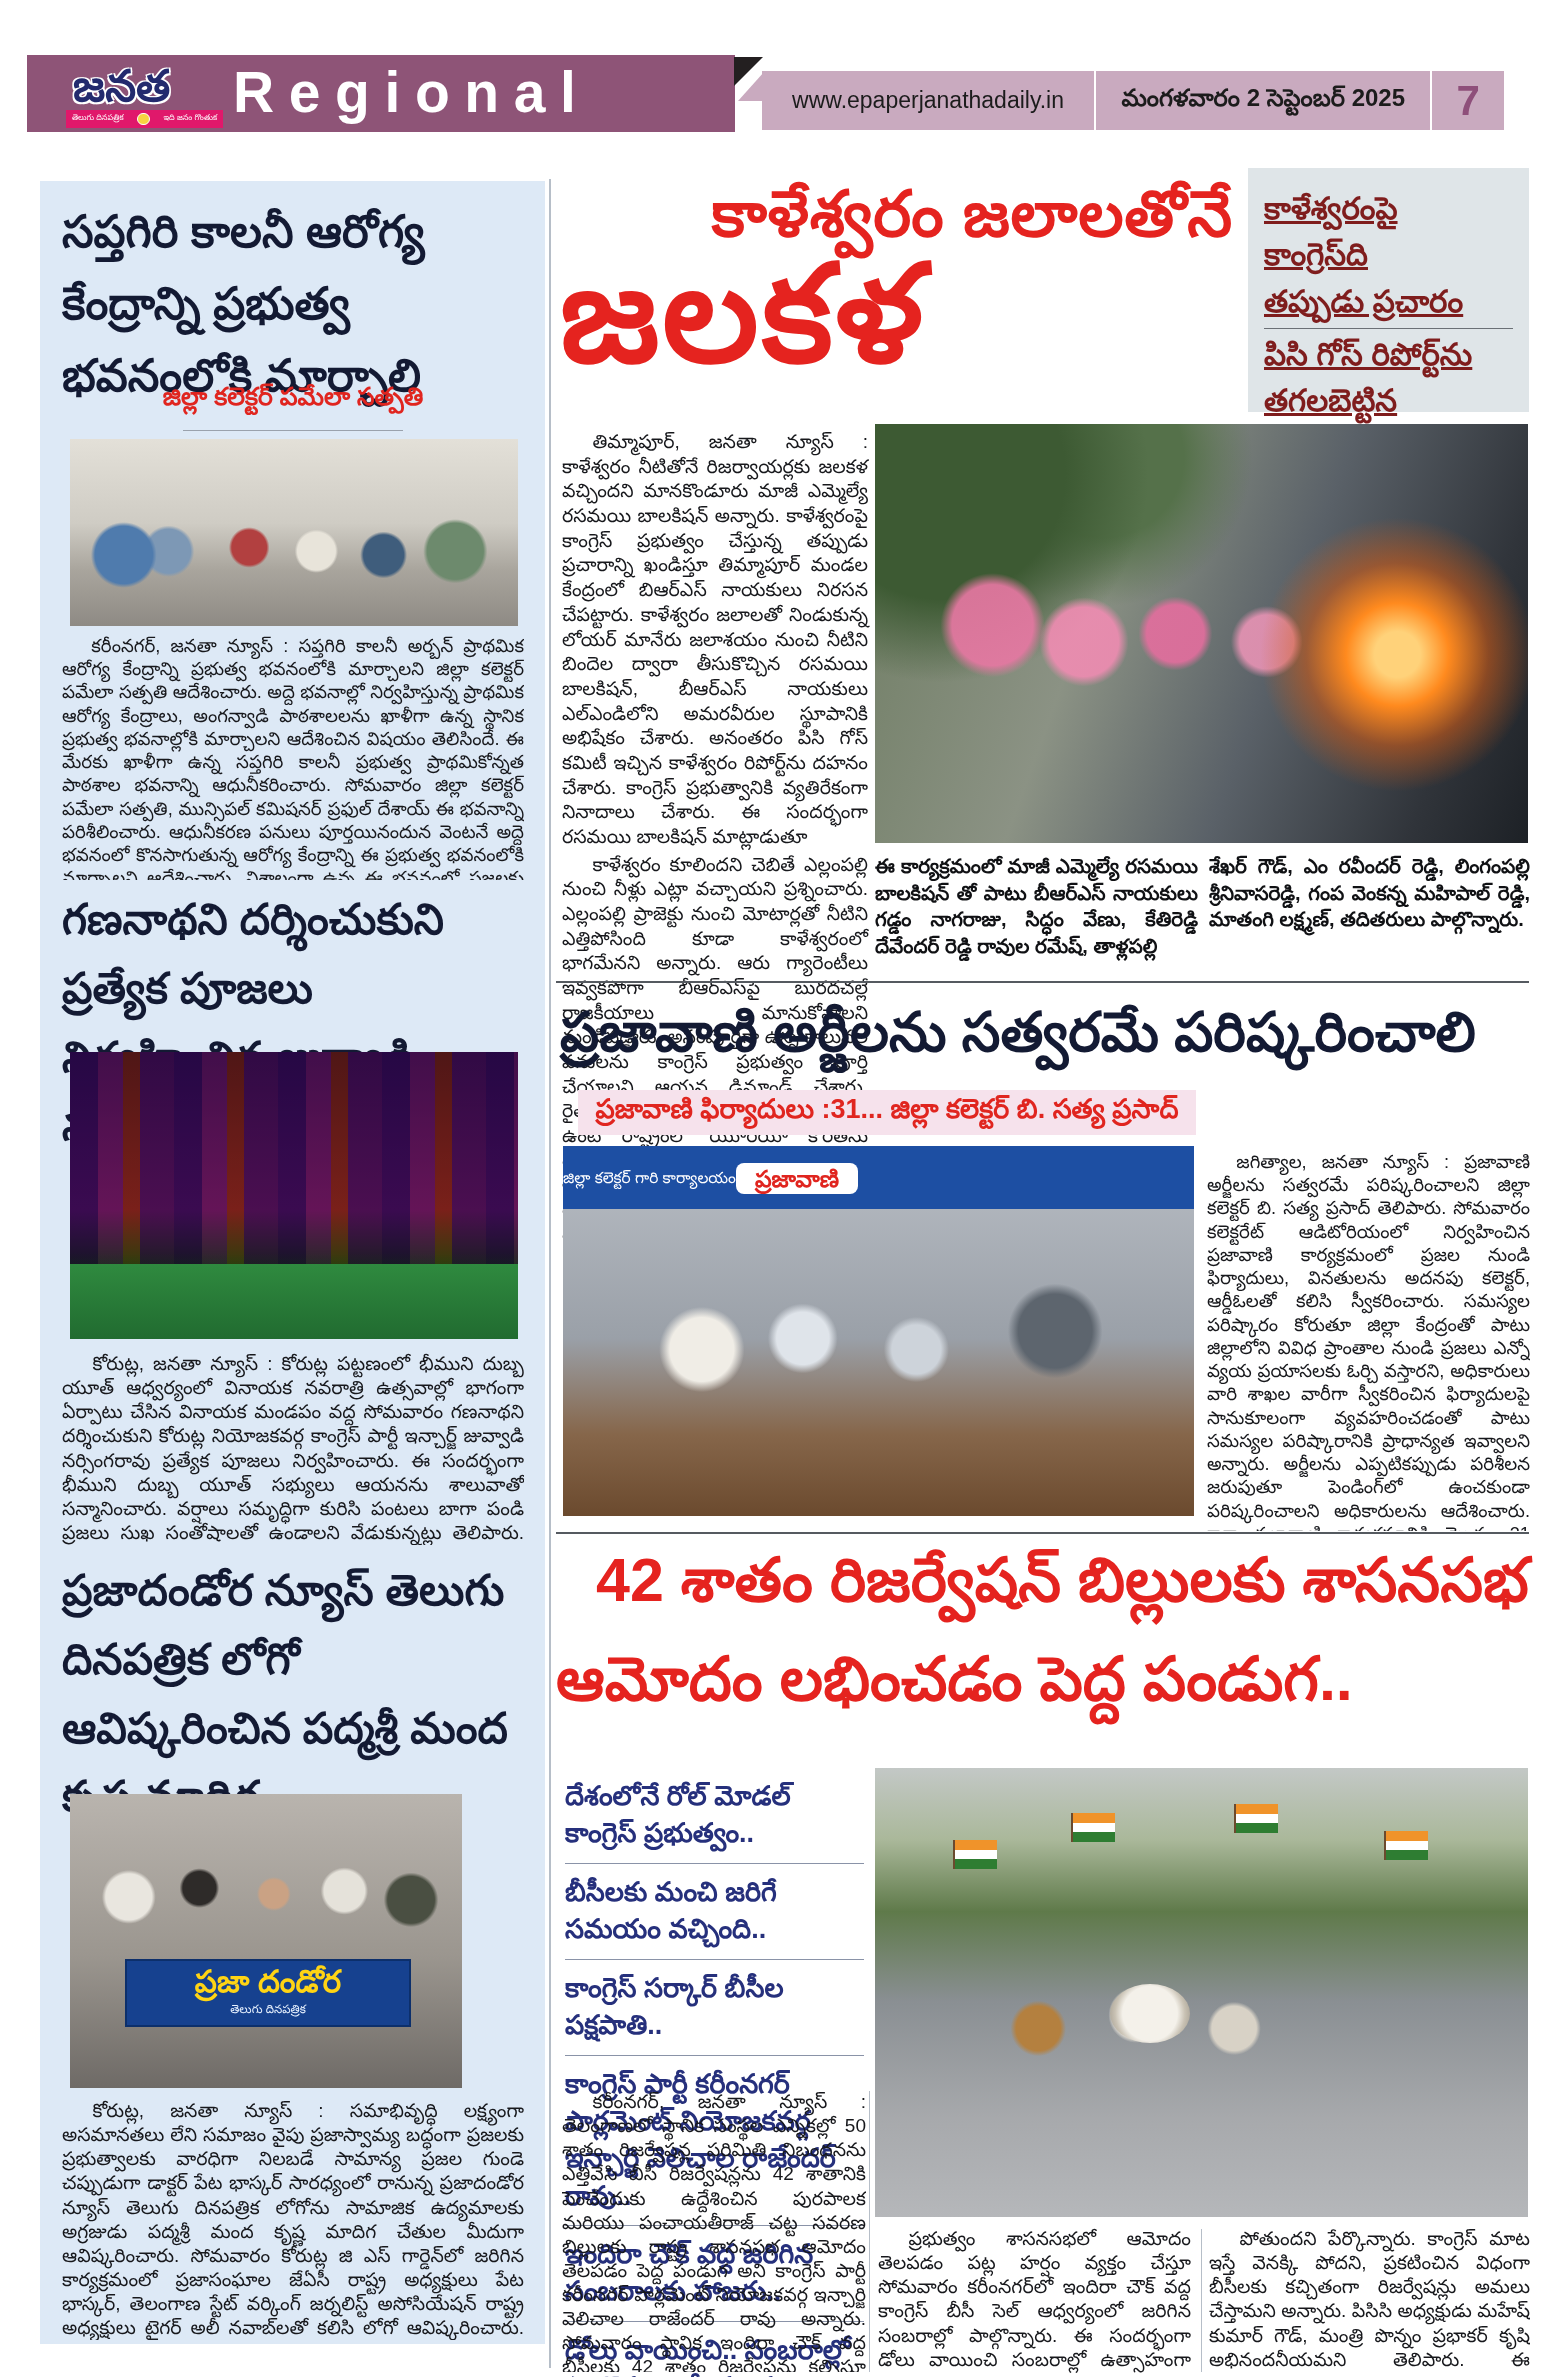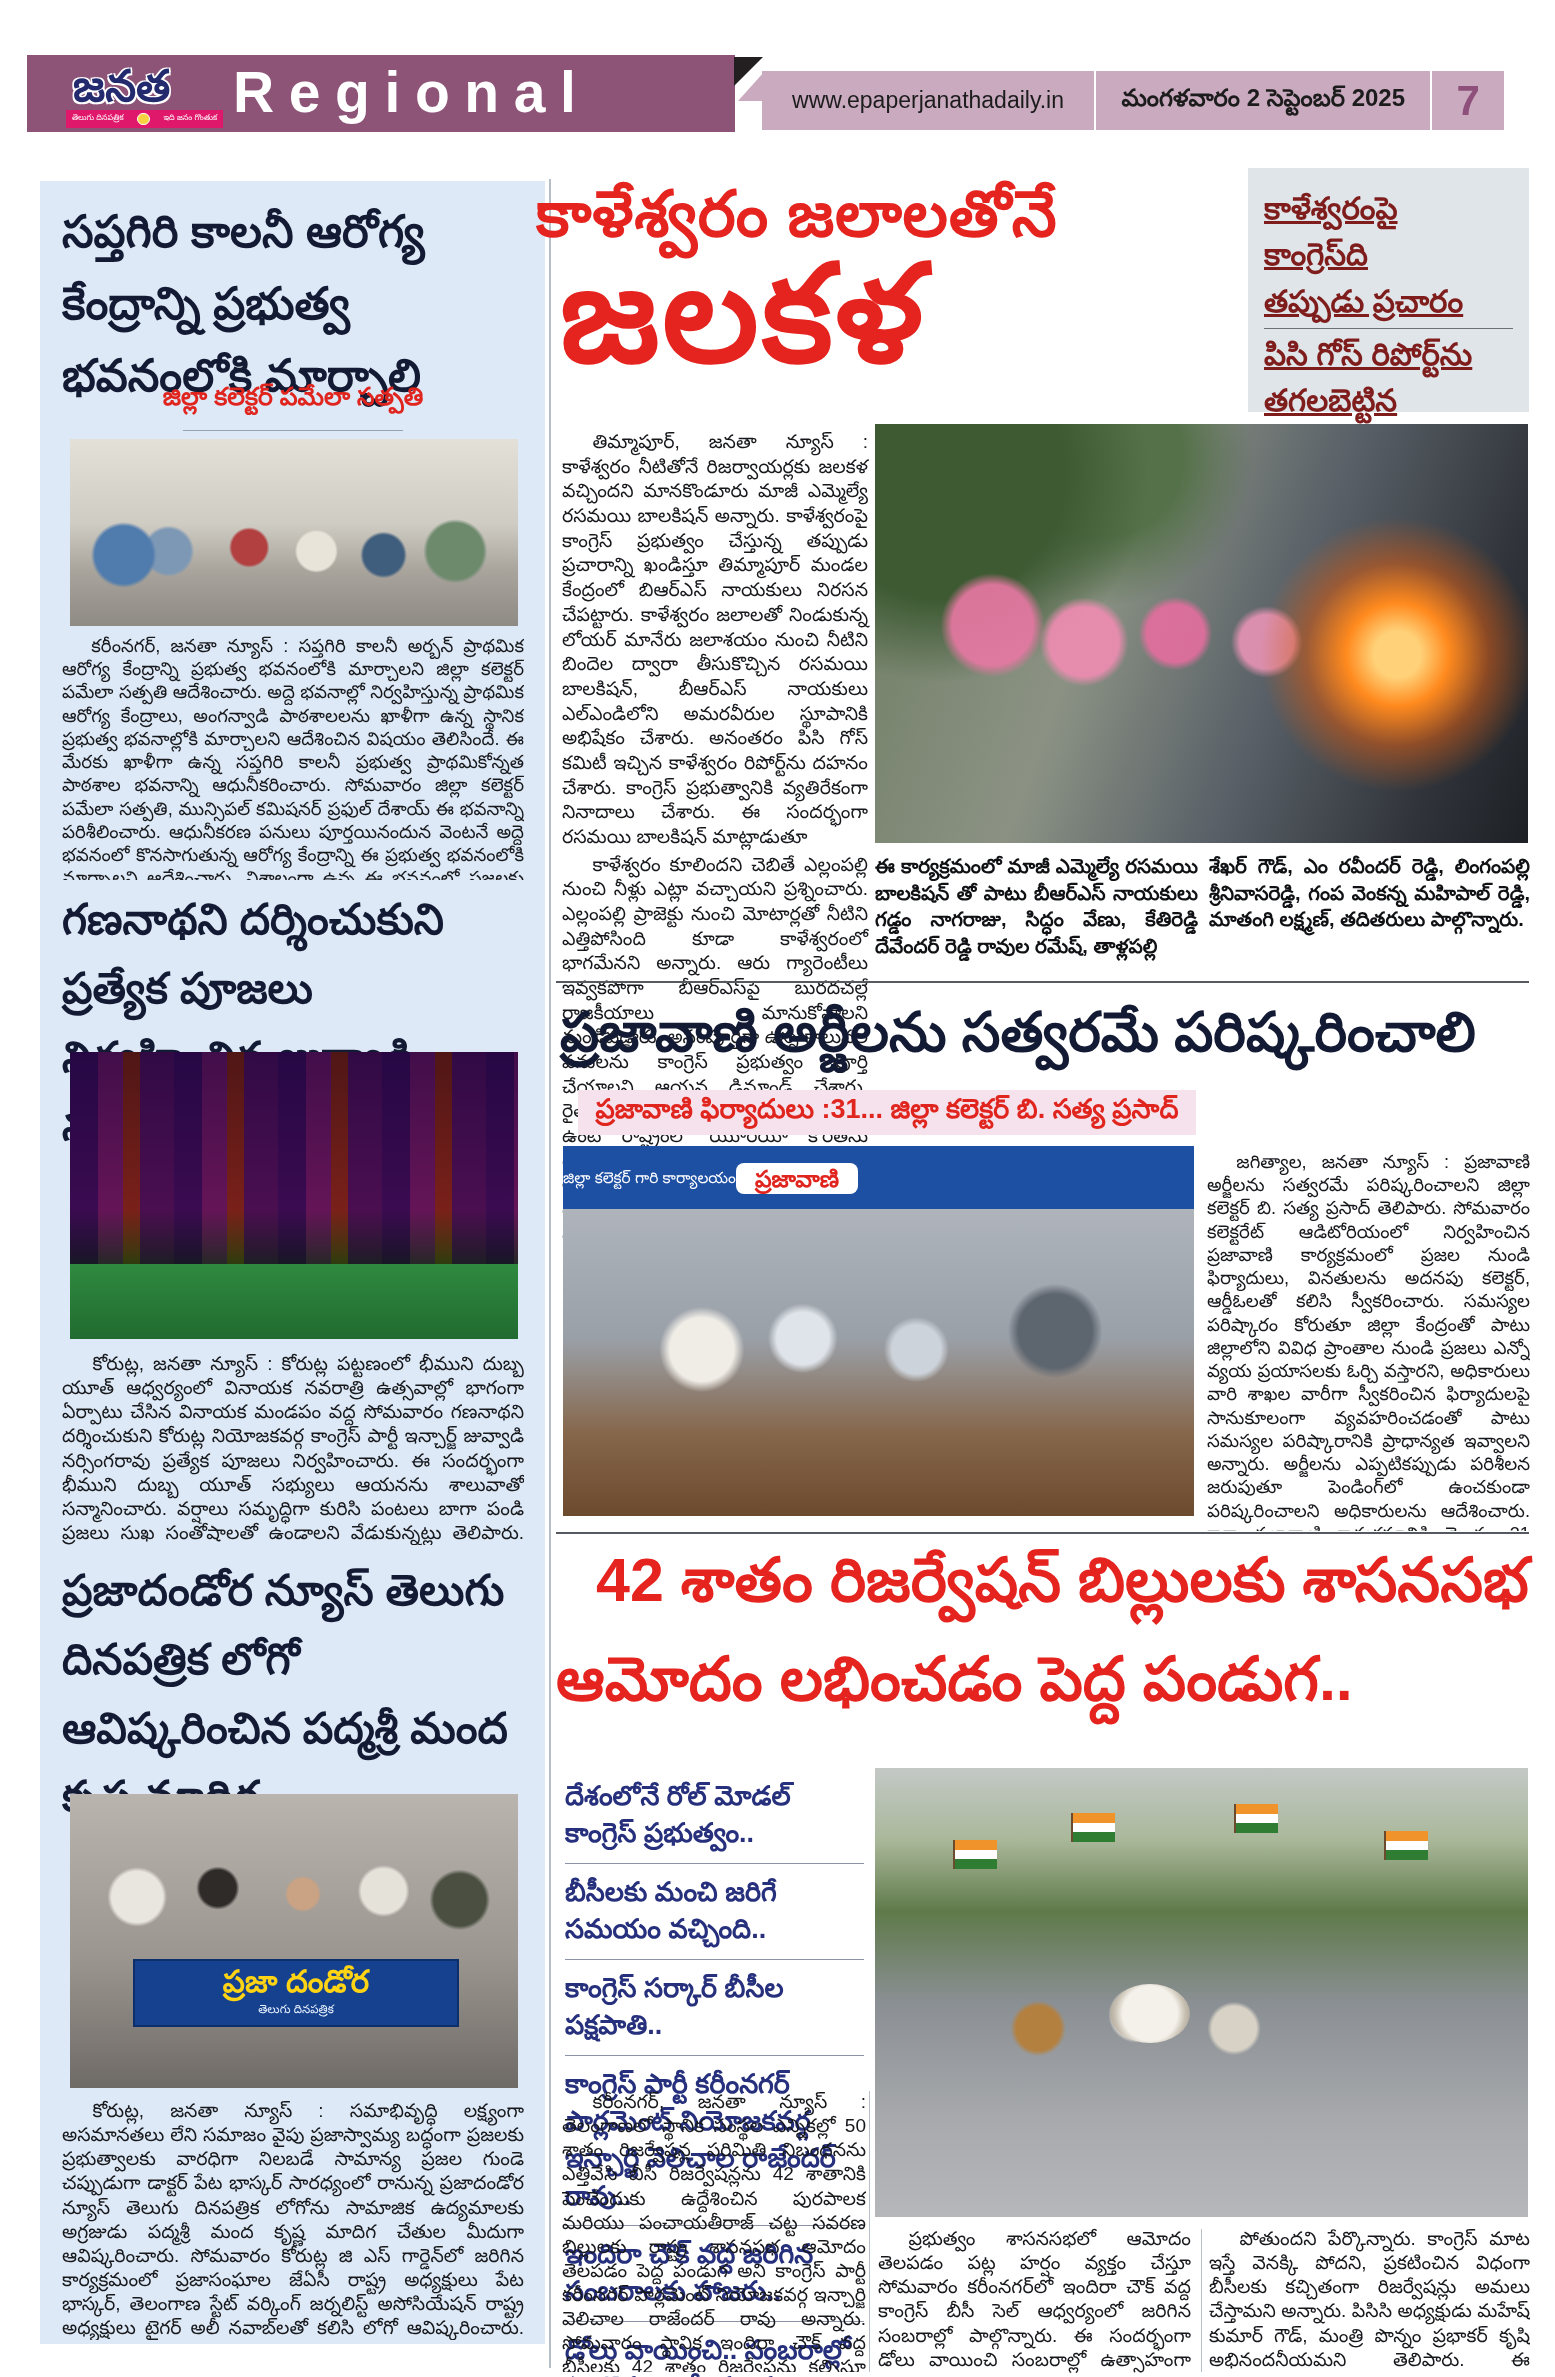--- a/index.html
+++ b/index.html
@@ -48,21 +48,21 @@
       radial-gradient(circle at 70% 62%, #3f5d7c 0 6%, transparent 7%),
       radial-gradient(circle at 86% 60%, #6d8a6d 0 7%, transparent 8%),
       linear-gradient(180deg,#e3e0d8 0%,#cfccc4 45%,#a9a59d 70%,#8e8a84 100%);}
   #photo-a2{left:70px;top:1052px;width:448px;height:287px;
     background:
       linear-gradient(180deg, rgba(0,0,0,0) 70%, rgba(20,60,25,.25) 78%, rgba(0,0,0,0) 100%),
       repeating-linear-gradient(90deg,#6c2d8f 0 28px,#b9559b 28px 53px,#e1862e 53px 70px,#8a3d8f 70px 104px),
       linear-gradient(180deg,#5a2a7a 0%,#8a3d8f 55%,#2f7a3c 76%,#2a6e35 100%);
     background-blend-mode:normal,multiply,normal;}
   #photo-a2 .floor{position:absolute;left:0;bottom:0;width:100%;height:26%;background:linear-gradient(180deg,#2f8a3f,#216b30);}
-  #photo-a3{left:70px;top:1794px;width:448px;height:294px;
+  #photo-a3{left:70px;top:1794px;width:392px;height:294px;
     background:
       radial-gradient(circle at 15% 35%, #e9e6df 0 6%, transparent 7%),
       radial-gradient(circle at 33% 32%, #2e2b29 0 5%, transparent 6%),
       radial-gradient(circle at 52% 34%, #caa284 0 5%, transparent 6%),
       radial-gradient(circle at 70% 33%, #e5e2da 0 6%, transparent 7%),
       radial-gradient(circle at 87% 36%, #4a4f42 0 6%, transparent 7%),
       linear-gradient(180deg,#b9b4ae 0%,#9b968f 55%,#6e6a66 100%);}
   #a3-banner{position:absolute;left:14%;top:56%;width:72%;height:64px;background:#16418f;border:2.2px solid #0c2f6b;
     display:flex;flex-direction:column;align-items:center;justify-content:center;}
   #a3-banner-title{font-size:31px;font-weight:800;color:#ffd414;line-height:1;}
@@ -91,21 +91,21 @@
   #photo-bottom{left:875px;top:1768px;width:653px;height:449px;
     background:
       radial-gradient(circle at 40% 55%, #e9e4da 0 5%, transparent 6%),
       radial-gradient(circle at 55% 58%, #d8d2c6 0 5%, transparent 6%),
       radial-gradient(circle at 25% 58%, #b4803f 0 4%, transparent 5%),
       linear-gradient(180deg,#c3c8c6 0%,#aab89a 16%,#5f7a4a 32%,#8a8f93 52%,#a7a9ac 78%,#b5b7ba 100%);}
   .flag{position:absolute;width:42px;height:29px;background:linear-gradient(180deg,#f0932a 0 33%,#ffffff 33% 66%,#2e7d32 66% 100%);border-left:2.2px solid #6b4a2e;}
   #flag-2{left:30%;top:10%;} #flag-1{left:12%;top:16%;} #flag-3{left:55%;top:8%;} #flag-4{left:78%;top:14%;}
   #drum{position:absolute;left:36%;top:48%;width:80px;height:59px;border-radius:50%;background:radial-gradient(circle,#f4f1ea 0 55%,#c9c2b4 70%,#8a8478 100%);}
   
-  #main-kicker{left:536px;top:177px;width:681px;font-size:64px;font-weight:800;color:#e5231f;letter-spacing:0.7px;}
+  #main-kicker{left:552px;top:177px;width:681px;font-size:64px;font-weight:800;color:#e5231f;letter-spacing:0.7px;text-align:right;}
   #main-headline{left:560px;top:241px;width:681px;font-size:136px;font-weight:900;color:#e5231f;line-height:1.08;letter-spacing:2.9px;}
   #side-box{left:1248px;top:168px;width:281px;height:244px;background:#dfe5e8;padding:17.6px 16px;box-sizing:border-box;}
   .side-line{font-size:31px;color:#7f1d1d;font-weight:600;line-height:1.5;text-decoration:underline;}
   .side-line.ruled{border-bottom:0.7px solid #6b7076;padding-bottom:2.9px;margin-bottom:2.9px;}
   #main-body{left:562px;top:430px;width:306px;height:546px;}
   #main-body p{margin:0 0 2.9px 0;font-size:19px;line-height:1.3;color:#17181c;text-align:justify;text-indent:1.6em;}
   .caption{font-size:20px;font-weight:600;color:#101114;line-height:1.33;text-align:justify;}
   #caption-left{left:875px;top:853px;width:323px;}
   #caption-right{left:1209px;top:853px;width:321px;}
   #hrule-1{left:556px;top:981px;width:973px;}

